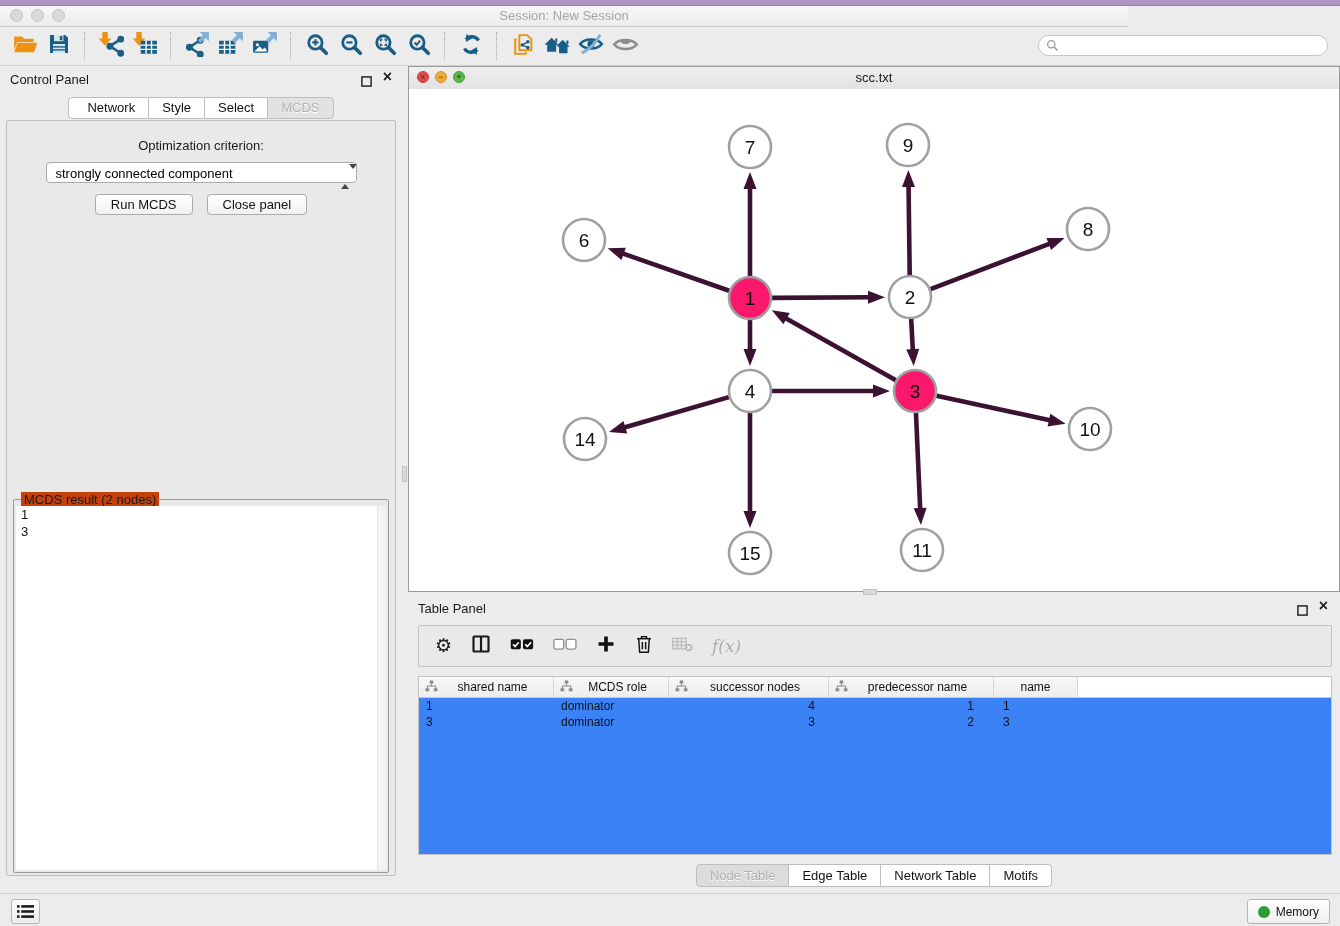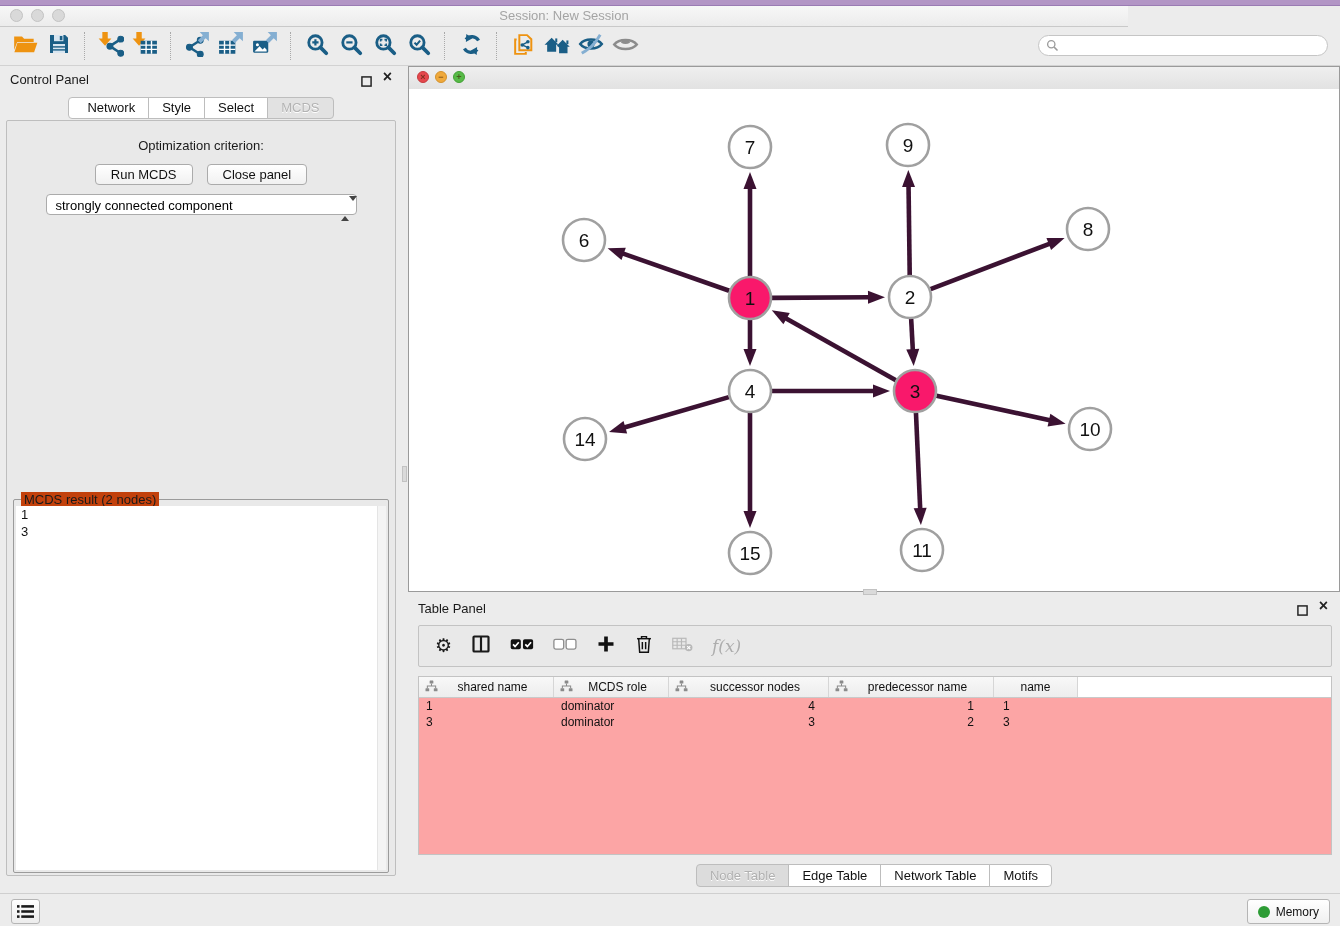--- a/index.html
+++ b/index.html
@@ -61,21 +61,21 @@
   #graph-canvas{position:absolute;left:0;top:22px;right:0;bottom:0;background:#fff;}
   
   #h-splitter{position:absolute;left:408px;top:592px;width:932px;height:3px;background:#ECECEC;}
   #h-splitter .grip{position:absolute;left:455px;top:-3px;width:14px;height:6px;background:#DADADA;border:1px solid #C2C2C2;box-sizing:border-box;}
   
   #table-panel{position:absolute;left:408px;top:595px;width:932px;height:298px;background:#ECECEC;}
   #tp-toolbar{position:absolute;left:10px;right:8px;top:30px;height:42px;background:#E9E9E9;border:1px solid #C3C3C3;border-radius:2px;display:flex;align-items:center;gap:19px;padding-left:16px;box-sizing:border-box;}
   .ttbtn{display:flex;align-items:center;justify-content:center;cursor:default;}
   .glyph{font-family:"DejaVu Sans",sans-serif;font-size:19px;color:#1A1A1A;line-height:19px;}
   .fx{font-family:"DejaVu Serif",serif;font-style:italic;font-size:17px;color:#ADADAD;}
-  #tp-table{position:absolute;left:10px;right:8px;top:81px;height:179px;background:#fca5a5;border:1px solid #C3C3C3;box-sizing:border-box;overflow:hidden;}
+  #tp-table{position:absolute;left:10px;right:8px;top:81px;height:179px;background:#3b82f6;border:1px solid #C3C3C3;box-sizing:border-box;overflow:hidden;}
   #tp-header{display:flex;height:20px;background:linear-gradient(#F8F8F8,#EDEDED);border-bottom:1px solid #C9C9C9;}
   .th{display:flex;align-items:center;border-right:1px solid #D6D6D6;box-sizing:border-box;padding-left:6px;}
   .th .lbl{flex:1;text-align:center;font-size:12px;color:#111;padding-right:6px;}
   .th.filler{flex:1;border-right:none;background:#fff;border-bottom:none;}
   .tr{display:flex;height:16px;align-items:center;}
   .td{font-size:12px;color:#111;box-sizing:border-box;white-space:nowrap;overflow:hidden;}
   #tp-tabs{bottom:6px;top:auto;}
   .seg{height:19px;line-height:19px;padding:1px 13px;background:#fff;border:1px solid #BDBDBD;font-size:13px;color:#111;margin-left:-1px;cursor:default;}
   .seg:first-child{border-radius:4px 0 0 4px;margin-left:0;}
   .seg:last-child{border-radius:0 4px 4px 0;}
@@ -266,27 +266,27 @@
     <span class="pclose">×</span>
   </div>
   <div class="tabrow" id="cp-tabs">
       <div class="tab">Network</div>
       <div class="tab">Style</div>
       <div class="tab">Select</div>
       <div class="tab selected">MCDS</div>
     </div>
   <div id="cp-content">
     <div id="opt-label">Optimization criterion:</div>
+    <div id="criterion-select">
+      <span>strongly connected component</span>
+      <span class="stepper"><span class="tri-up"></span><span class="tri-down"></span></span>
+    </div>
     <div id="cp-buttons">
       <button class="btn">Run MCDS</button>
       <button class="btn">Close panel</button>
-    </div>
-    <div id="criterion-select">
-      <span>strongly connected component</span>
-      <span class="stepper"><span class="tri-up"></span><span class="tri-down"></span></span>
     </div>
     <div id="result-box">
       <span class="legend">MCDS result (2 nodes)</span>
       <div id="result-list">
         <div class="scrollstrip"></div>
       <div class="result-line">1</div>
           <div class="result-line">3</div>
         </div>
     </div>
   </div>
@@ -296,20 +296,21 @@
     <div class="grip"></div>
   </div>
 
 <div id="net-window">
   <div id="net-titlebar">
     <div class="lights2">
       <div class="mac red">×</div>
       <div class="mac yellow">−</div>
       <div class="mac green">+</div>
     </div>
+    <div class="title">scc.txt</div>
   </div>
   <div id="graph-canvas">
     <svg id="graph-svg" width="930" height="503" viewBox="0 0 930 503">
         <line x1="341" y1="187" x2="341" y2="98" stroke="#3B1232" stroke-width="4.6"></line>
         <polygon points="341,83 347.5,100 334.5,100" fill="#3B1232"></polygon>
         <line x1="320.23121807335133" y1="201.7434376400866" x2="212.76142168481576" y2="164.19374974529705" stroke="#3B1232" stroke-width="4.6"></line>
         <polygon points="198.60088855300984,159.24609359081066 216.7934771026673,158.71720620877934 212.50550843544576,170.98966825634446" fill="#3B1232"></polygon>
         <line x1="362.9995703250881" y1="208.8625026854682" x2="461.00078122711255" y2="208.24999511733054" stroke="#3B1232" stroke-width="4.6"></line>
         <polygon points="476.00048826694535,208.15624694833159 459.0414444950344,214.76236792379126 458.9601960819019,201.76262182260285" fill="#3B1232"></polygon>
         <line x1="341" y1="231" x2="341" y2="262" stroke="#3B1232" stroke-width="4.6"></line>

